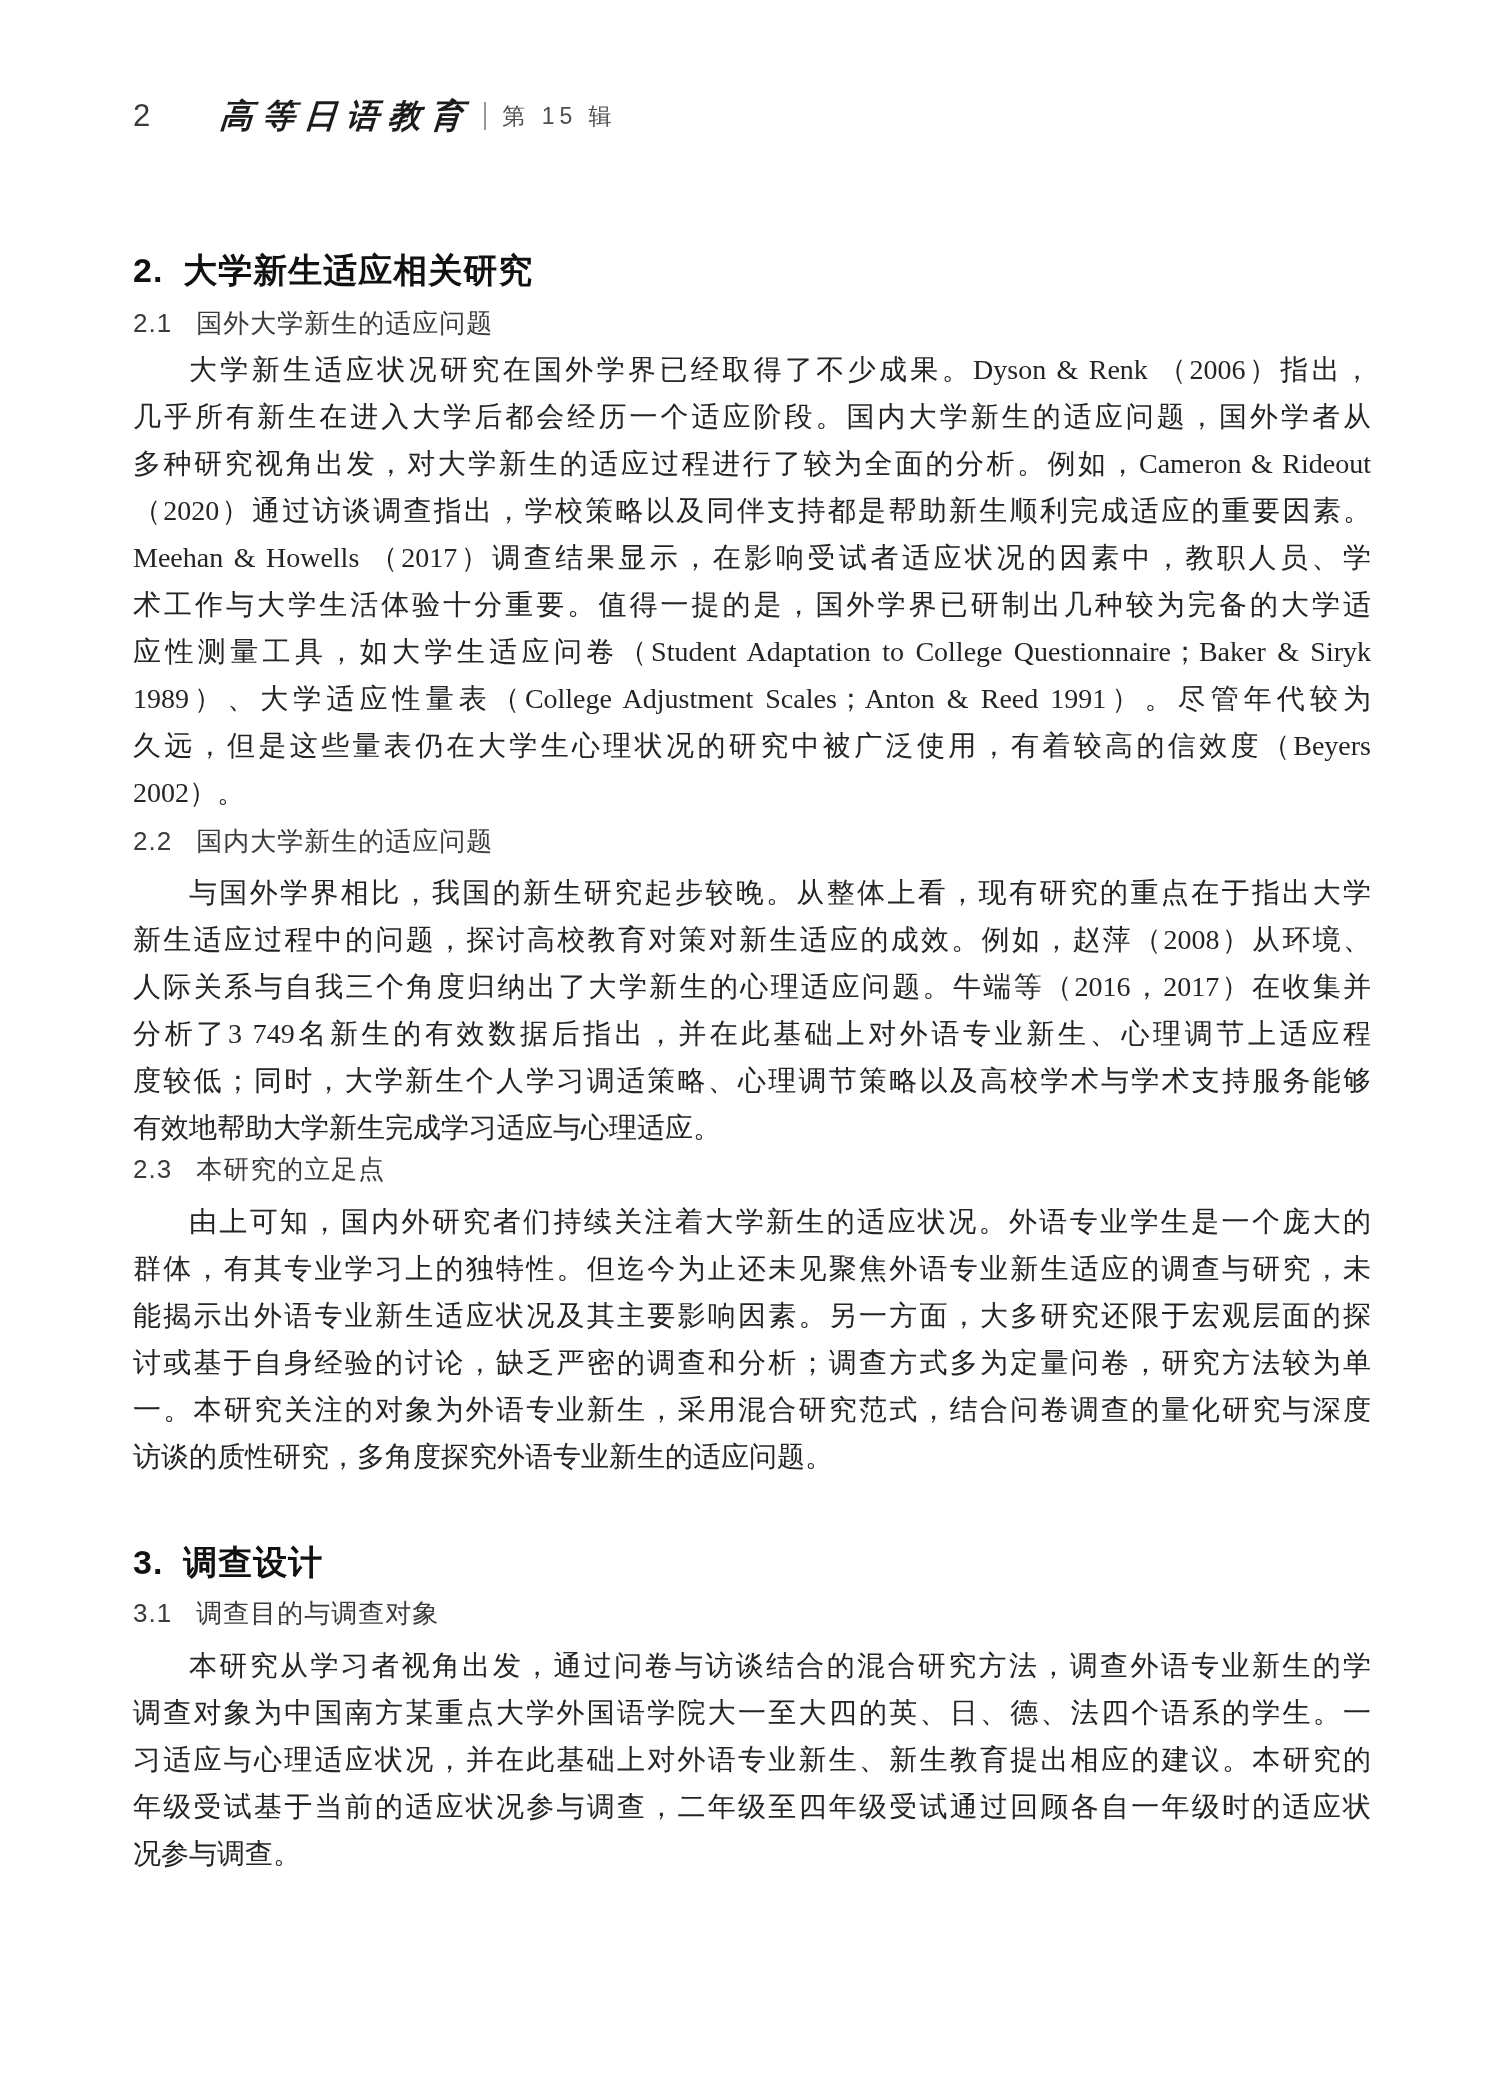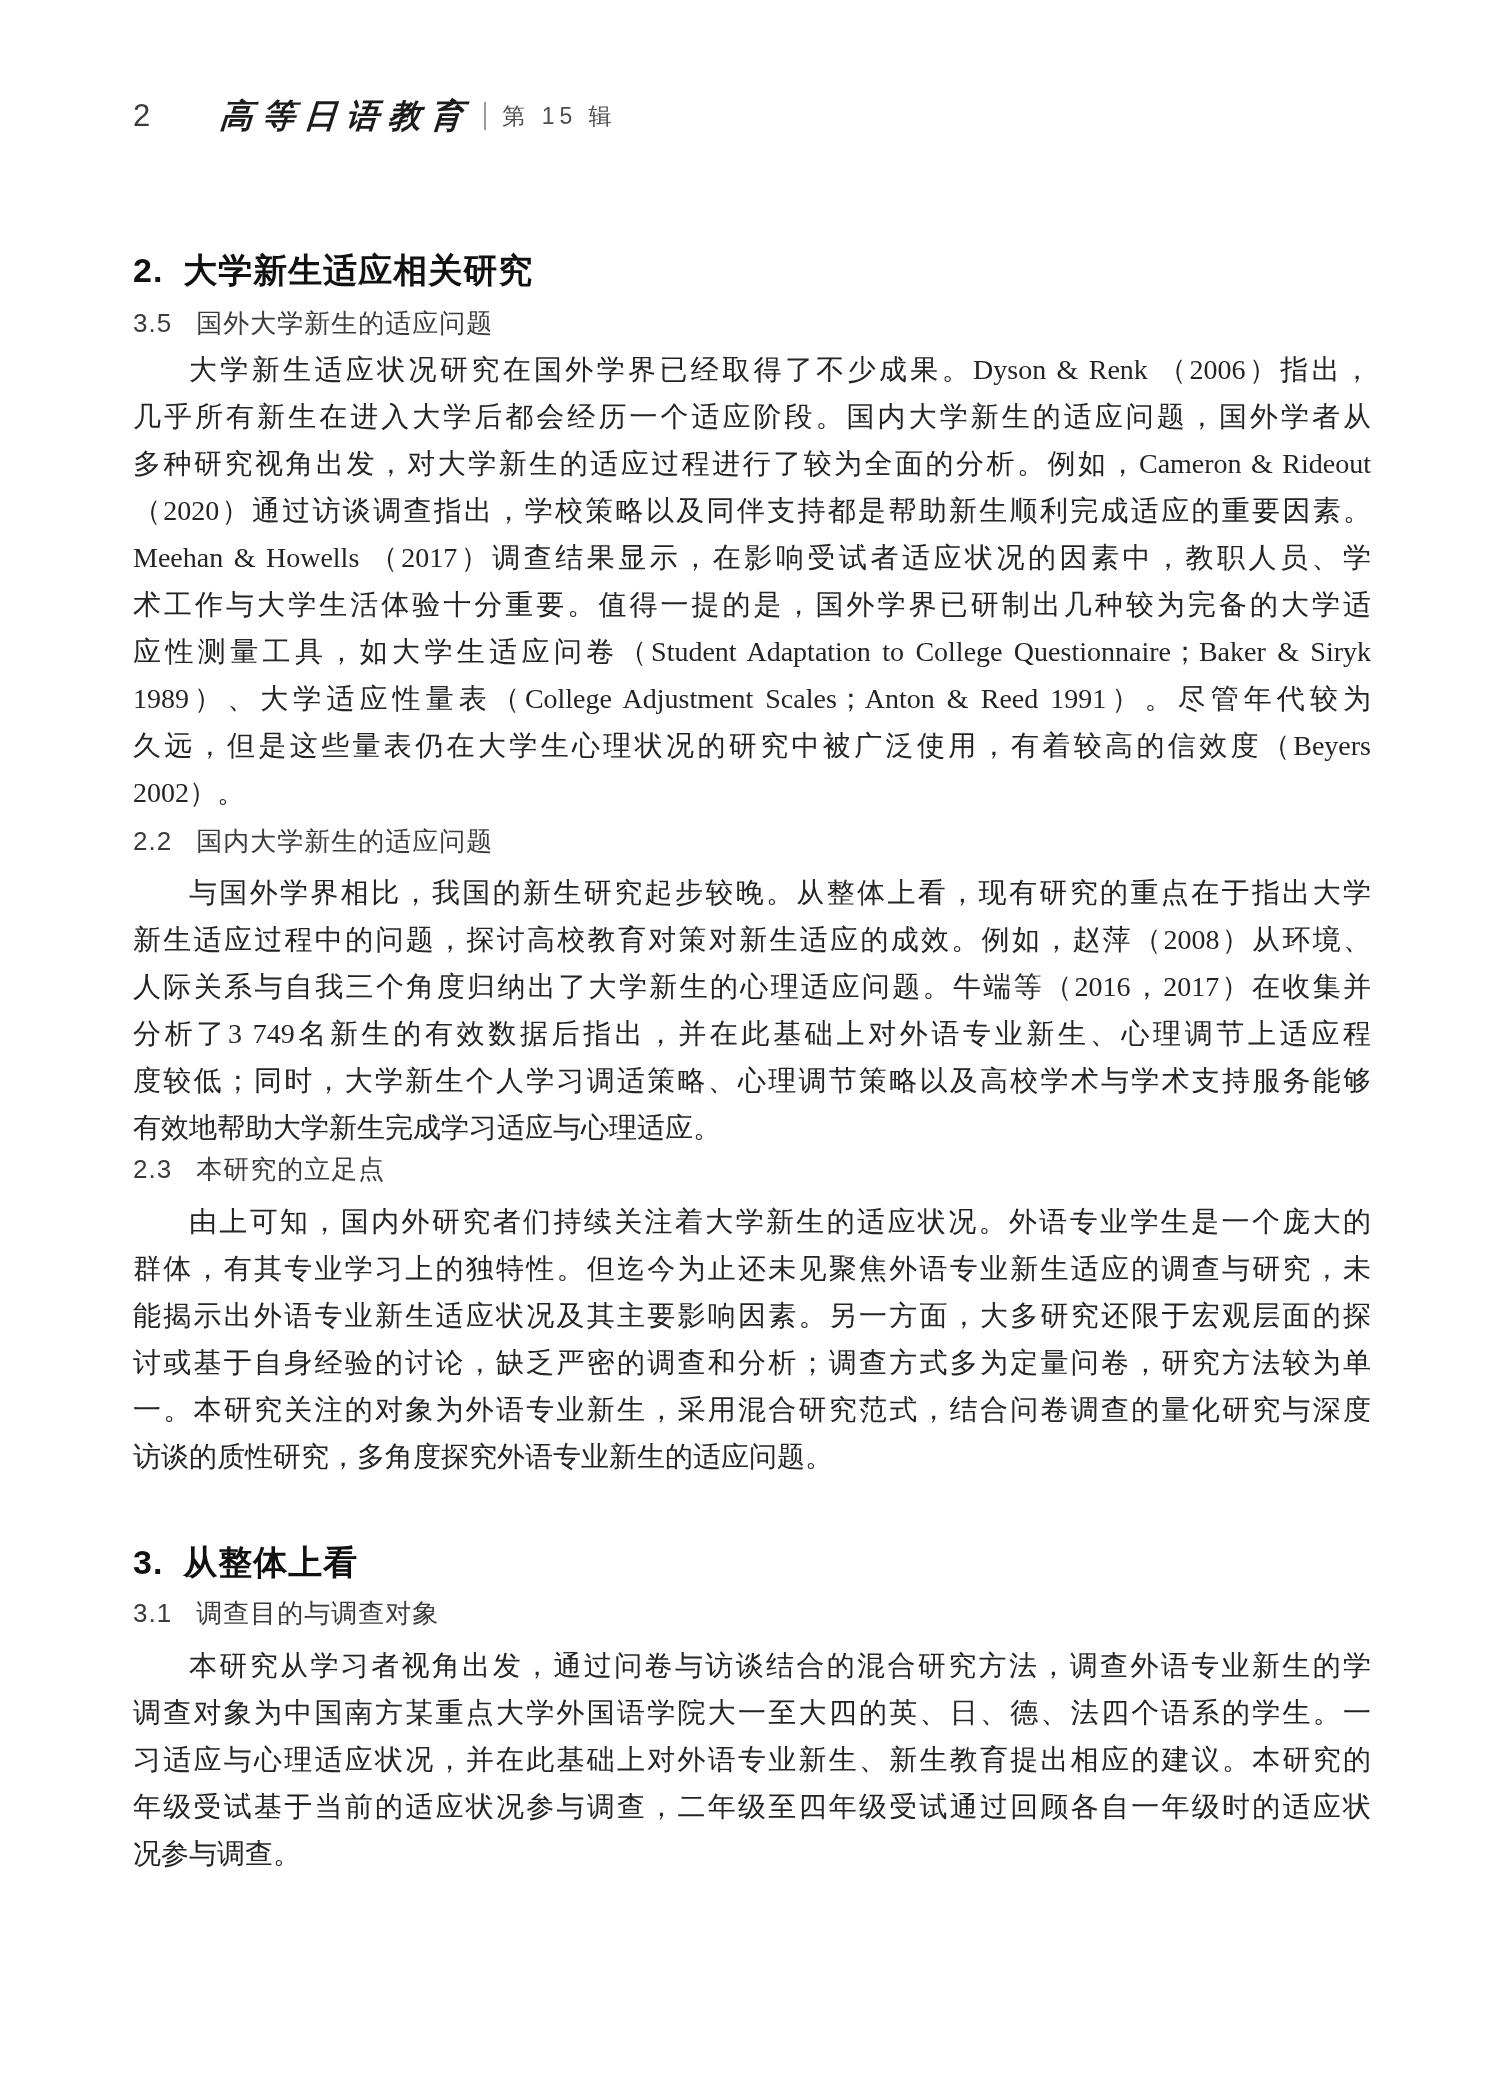--- a/index.html
+++ b/index.html
@@ -113,21 +113,21 @@
     <span class="journal">高等日语教育</span>
     <span class="hdr-sep"></span>
     <span class="issue">第 15 辑</span>
   </header>
 
   <h1 class="sec-heading" style="top:248px">
     <span class="sec-num">2.</span><span>大学新生适应相关研究</span>
   </h1>
 
   <h2 class="sub-heading" style="top:306px">
-    <span class="sub-num">3.5</span><span>国外大学新生的适应问题</span>
+    <span class="sub-num">2.1</span><span>国外大学新生的适应问题</span>
   </h2>
   <div class="para" style="top:346px">
       <div class="line first">大学新生适应状况研究在国外学界已经取得了不少成果。Dyson &amp; Renk （2006）指出，</div>
       <div class="line">几乎所有新生在进入大学后都会经历一个适应阶段。国内大学新生的适应问题，国外学者从</div>
       <div class="line">多种研究视角出发，对大学新生的适应过程进行了较为全面的分析。例如，Cameron &amp; Rideout</div>
       <div class="line">（2020）通过访谈调查指出，学校策略以及同伴支持都是帮助新生顺利完成适应的重要因素。</div>
       <div class="line">Meehan &amp; Howells （2017）调查结果显示，在影响受试者适应状况的因素中，教职人员、学</div>
       <div class="line">术工作与大学生活体验十分重要。值得一提的是，国外学界已研制出几种较为完备的大学适</div>
       <div class="line">应性测量工具，如大学生适应问卷（Student Adaptation to College Questionnaire；Baker &amp; Siryk</div>
       <div class="line">1989）、大学适应性量表（College Adjustment Scales；Anton &amp; Reed 1991）。尽管年代较为</div>
@@ -153,21 +153,21 @@
   <div class="para" style="top:1198px">
       <div class="line first">由上可知，国内外研究者们持续关注着大学新生的适应状况。外语专业学生是一个庞大的</div>
       <div class="line">群体，有其专业学习上的独特性。但迄今为止还未见聚焦外语专业新生适应的调查与研究，未</div>
       <div class="line">能揭示出外语专业新生适应状况及其主要影响因素。另一方面，大多研究还限于宏观层面的探</div>
       <div class="line">讨或基于自身经验的讨论，缺乏严密的调查和分析；调查方式多为定量问卷，研究方法较为单</div>
       <div class="line">一。本研究关注的对象为外语专业新生，采用混合研究范式，结合问卷调查的量化研究与深度</div>
       <div class="line last">访谈的质性研究，多角度探究外语专业新生的适应问题。</div>
     </div>
 
   <h1 class="sec-heading" style="top:1540px">
-    <span class="sec-num">3.</span><span>从整体上看</span>
+    <span class="sec-num">3.</span><span>调查设计</span>
   </h1>
 
   <h2 class="sub-heading" style="top:1596px">
     <span class="sub-num">3.1</span><span>调查目的与调查对象</span>
   </h2>
   <div class="para" style="top:1642px">
       <div class="line first">本研究从学习者视角出发，通过问卷与访谈结合的混合研究方法，调查外语专业新生的学</div>
       <div class="line">调查对象为中国南方某重点大学外国语学院大一至大四的英、日、德、法四个语系的学生。一</div>
       <div class="line">习适应与心理适应状况，并在此基础上对外语专业新生、新生教育提出相应的建议。本研究的</div>
       <div class="line">年级受试基于当前的适应状况参与调查，二年级至四年级受试通过回顾各自一年级时的适应状</div>

